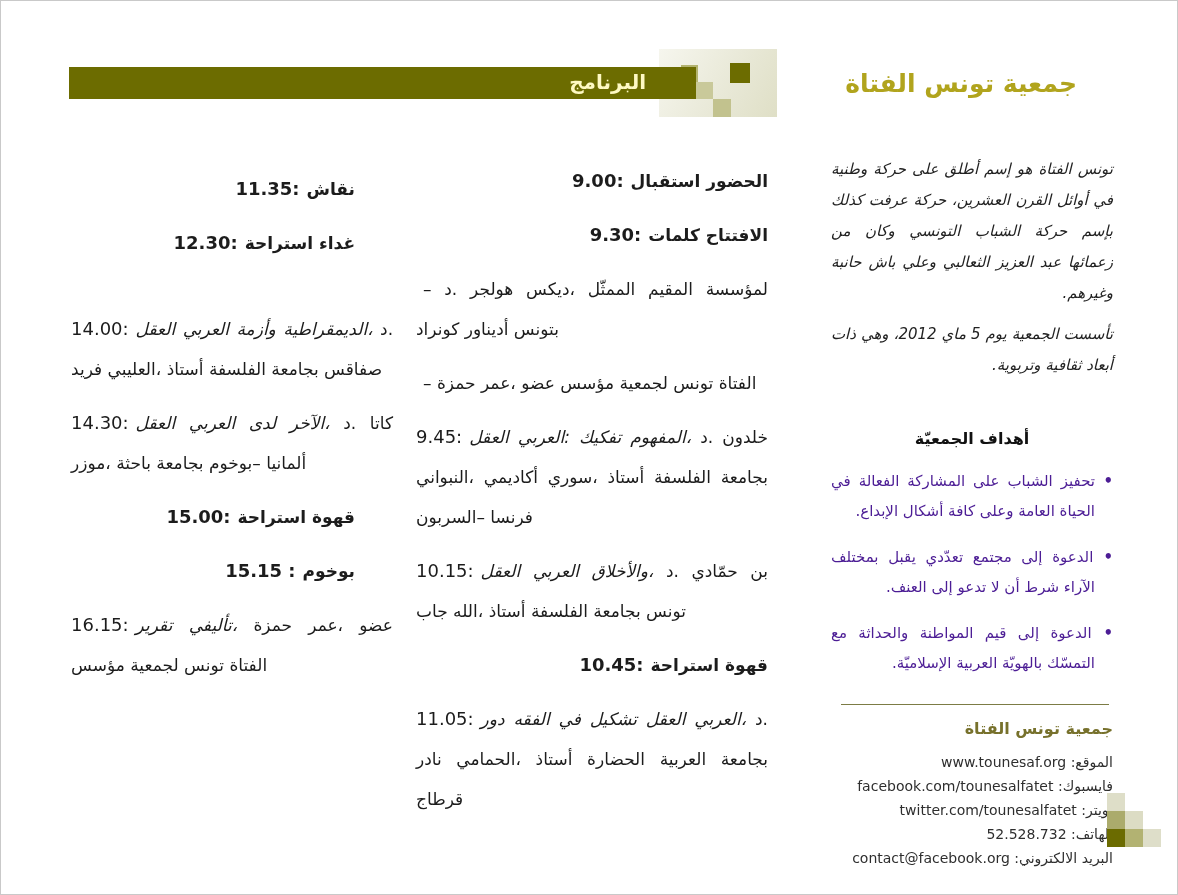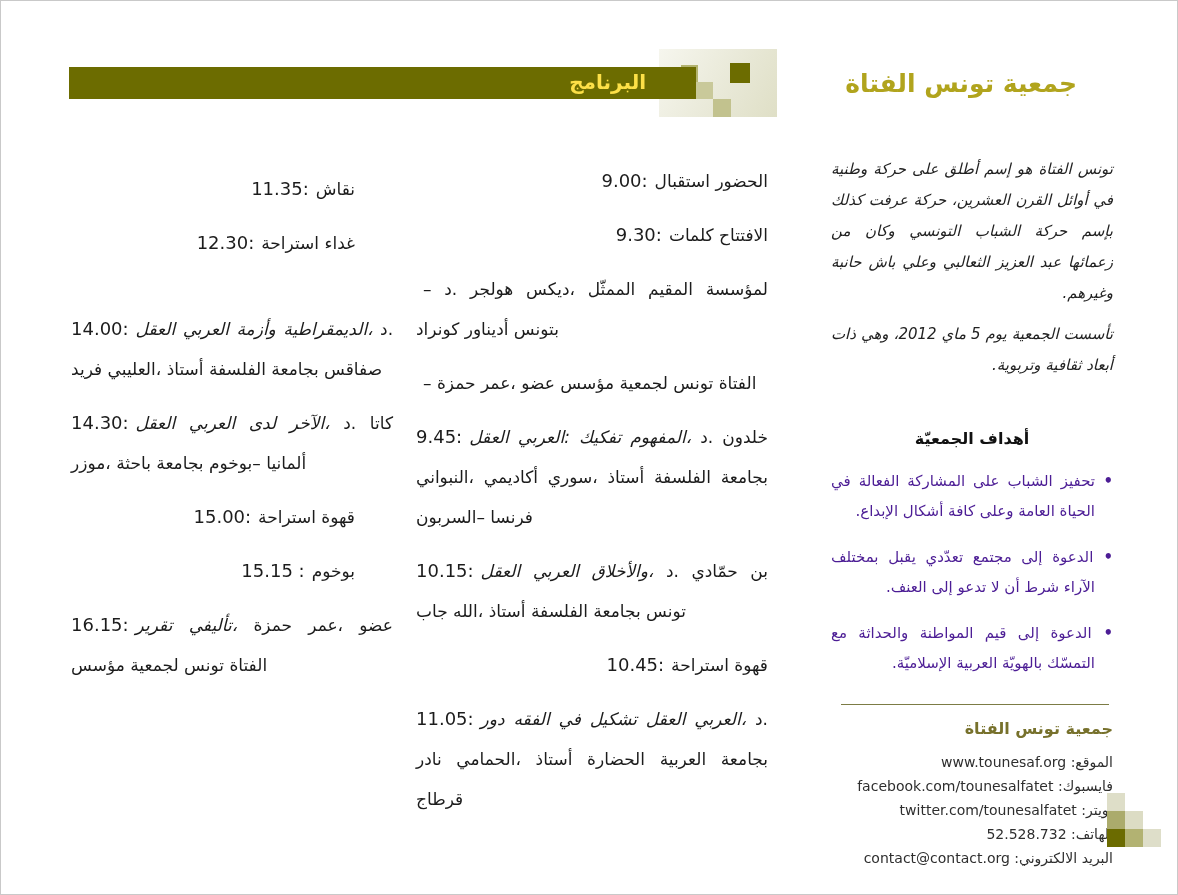--- a/index.html
+++ b/index.html
@@ -2,31 +2,31 @@
 <html><head>
 <meta charset="utf-8">
 <style>
   html,body{margin:0;padding:0;background:#e8e8e8;}
   #page{position:relative;width:1178px;height:895px;background:#ffffff;border:1px solid #c9c9c9;
         box-sizing:border-box;overflow:hidden;font-family:"DejaVu Sans",sans-serif;color:#1c1c1c;}
   
   #deco-strip{position:absolute;left:658px;top:48px;width:118px;height:68px;
               background:linear-gradient(120deg,#f6f6ee 0%,#e9e9d8 55%,#dfdfc6 100%);}
   #program-bar{position:absolute;left:68px;top:66px;width:627px;height:32px;background:#6c6c00;}
-  #program-bar .t{position:absolute;right:50px;top:3px;color:#fde047;font-size:20px;font-weight:bold;direction:rtl;}
+  #program-bar .t{position:absolute;right:50px;top:3px;color:#fef9c3;font-size:20px;font-weight:bold;direction:rtl;}
   .sq{position:absolute;}
   
   .col{position:absolute;}
   #col-left{left:70px;top:168px;width:322px;}
   #col-mid{left:415px;top:160px;width:352px;}
   #col-right{left:830px;top:60px;width:282px;}
   
   .sched p.entry{margin:0 0 14px 0;font-size:17px;line-height:40px;direction:ltr;color:#1c1c1c;}
   .sched p.entry.long{text-align:justify;}
-  .sched p.entry.short{text-align:right;}
+  .sched p.entry.short{text-align:right;font-weight:bold;}
   #col-left p.entry.short{padding-right:38px;}
   .sched .time{font-size:18px;margin-right:7px;white-space:nowrap;}
   .sched .it{font-style:italic;}
   .spacer{height:32px;}
   
   #org-title{margin:8px 36px 0 0;text-align:right;direction:rtl;font-size:25px;font-weight:bold;color:#b1a41d;}
   .rtlp{direction:rtl;text-align:justify;font-size:15px;line-height:31px;margin:0 0 10px 0;color:#222;}
   .rtlp.italic{font-style:italic;}
   #org-intro{margin-top:56px;}
   #goals-heading{direction:rtl;text-align:center;font-weight:bold;font-size:16px;margin:48px 0 18px 0;color:#111;}
@@ -90,21 +90,21 @@
         <li><span>الدعوة إلى قيم المواطنة والحداثة مع التمسّك بالهويّة العربية الإسلاميّة.</span></li>
       </ul>
     <hr id="contact-rule">
     <div id="contact-heading">جمعية تونس الفتاة</div>
     <div id="contact-lines">
 
     <div class="cline"><span class="clabel">الموقع:</span> <span class="cvalue">www.tounesaf.org</span></div>
         <div class="cline"><span class="clabel">فايسبوك:</span> <span class="cvalue">facebook.com/tounesalfatet</span></div>
         <div class="cline"><span class="clabel">تويتر:</span> <span class="cvalue">twitter.com/tounesalfatet</span></div>
         <div class="cline"><span class="clabel">الهاتف:</span> <span class="cvalue">52.528.732</span></div>
-        <div class="cline"><span class="clabel">البريد الالكتروني:</span> <span class="cvalue">contact@contact.org</span></div>
+        <div class="cline"><span class="clabel">البريد الالكتروني:</span> <span class="cvalue">contact@facebook.org</span></div>
       </div>
   </div>
 
   <div class="sq" style="left:1106px;top:792px;width:18px;height:18px;background:#dedec8;"></div>
   <div class="sq" style="left:1106px;top:810px;width:18px;height:18px;background:#abab6c;"></div>
   <div class="sq" style="left:1124px;top:810px;width:18px;height:18px;background:#dcdcc4;"></div>
   <div class="sq" style="left:1106px;top:828px;width:18px;height:18px;background:#6b6b00;"></div>
   <div class="sq" style="left:1124px;top:828px;width:18px;height:18px;background:#b2b272;"></div>
   <div class="sq" style="left:1142px;top:828px;width:18px;height:18px;background:#dedec9;"></div>
 

